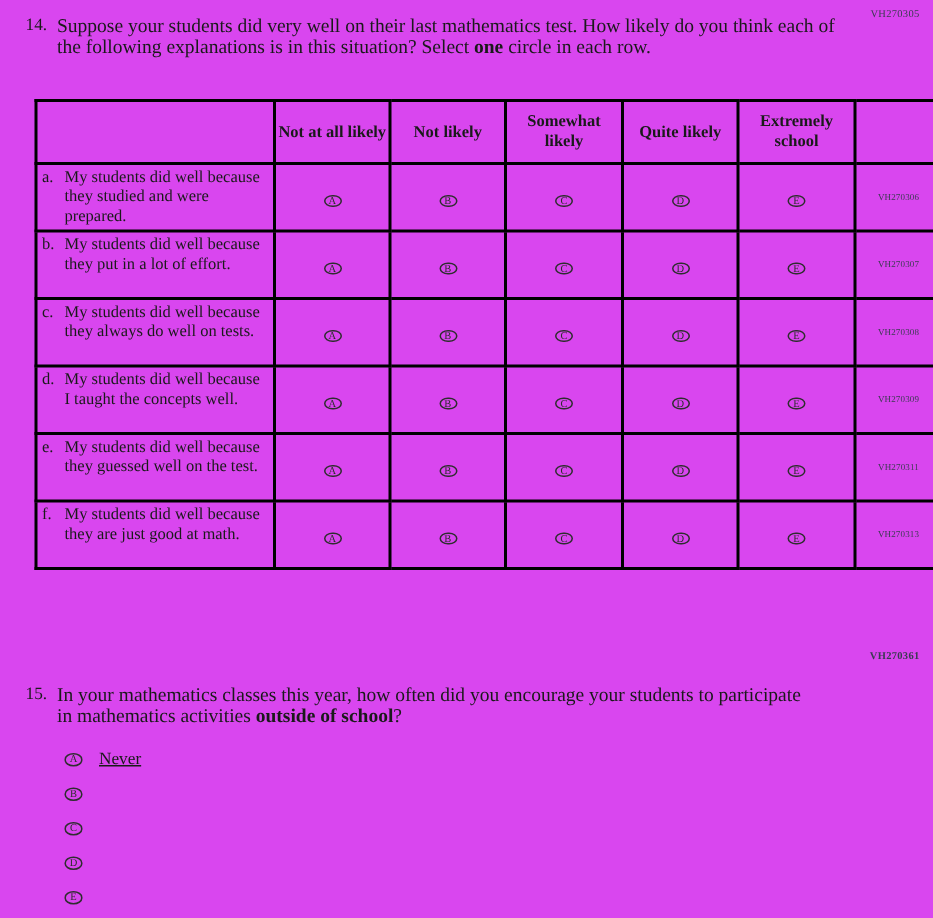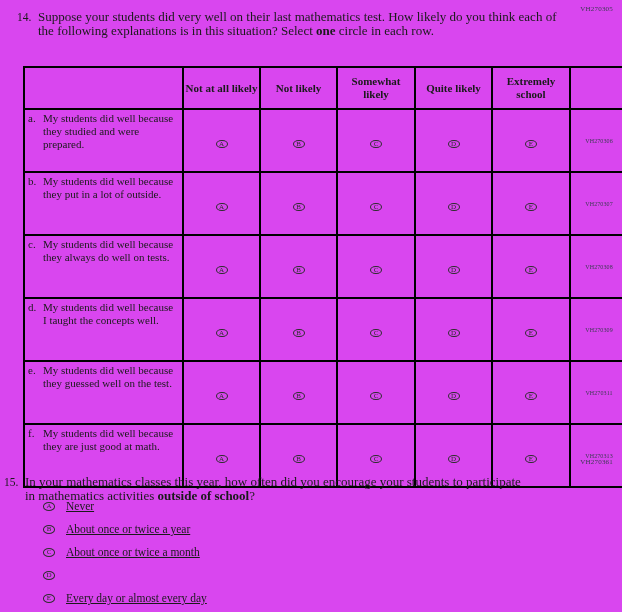--- a/index.html
+++ b/index.html
@@ -13,43 +13,43 @@
   }
   .page { position: absolute; inset: 0; background: #d946ef; }
 
   .code {
     font-size: 7px;
     color: #3b3b52;
     letter-spacing: 0.2px;
     font-family: "Liberation Serif", serif;
   }
   .top-code { position: absolute; top: 5px; right: 9px; }
-  .mid-code { position: absolute; top: 458px; right: 9px; }
+  .mid-code { position: absolute; top: 433px; right: 9px; font-weight: bold; }
 
   .question { position: absolute; display: flex; }
   .q14 { left: 17px; top: 10px; width: 560px; }
-  .q15 { left: 4px; top: 456px; width: 545px; margin-top: 19px; }
+  .q15 { left: 17px; top: 456px; width: 545px; }
   .qnum { font-weight: normal; font-size: 11.5px; width: 21px; flex: 0 0 21px; line-height: 14px; }
   .qtext { font-size: 13px; line-height: 14px; }
   .q14 .qtext { width: 524px; }
   .q15 .qtext { width: 500px; }
 
   table.rating {
     position: absolute; left: 10px; top: 66px;
     border-collapse: collapse; table-layout: fixed;
     width: 604px;
     margin-left: 13px;
   }
   table.rating th, table.rating td { border: 2px solid #000; }
   table.rating th {
     font-size: 11px; font-weight: bold; text-align: center;
     line-height: 1.15; padding: 3px 1px; height: 34px;
   }
   table.rating td { height: 41px; }
-  td.stmt { font-size: 11px; line-height: 1.2; padding: 2px 2px 18px 3px; vertical-align: top; border-radius: 15px; }
+  td.stmt { font-size: 11px; line-height: 1.2; padding: 2px 2px 0 3px; vertical-align: top; border-radius: 15px; }
   .stmt-letter { display: inline-block; width: 15px; vertical-align: top; }
   .stmt-text { display: inline-block; width: 134px; vertical-align: top; }
   td.opt { text-align: center; vertical-align: middle; }
   td.code-cell {
     font-size: 6px; color: #3b3b52; text-align: center;
     vertical-align: middle; padding: 0; letter-spacing: 0.1px;
   }
 
   .bubble {
     display: inline-flex; align-items: center; justify-content: center;
@@ -112,21 +112,21 @@
             </span></td>
         <td class="opt"><span class="bubble">
               <span>D</span>
             </span></td>
         <td class="opt"><span class="bubble">
               <span>E</span>
             </span></td>
         <td class="code-cell">VH270306</td>
       </tr>
       <tr>
-        <td class="stmt"><span class="stmt-letter">b.</span><span class="stmt-text">My students did well because they put in a lot of outside.</span></td>
+        <td class="stmt"><span class="stmt-letter">b.</span><span class="stmt-text">My students did well because they put in a lot of effort.</span></td>
         <td class="opt"><span class="bubble">
               <span>A</span>
             </span></td>
         <td class="opt"><span class="bubble">
               <span>B</span>
             </span></td>
         <td class="opt"><span class="bubble">
               <span>C</span>
             </span></td>
         <td class="opt"><span class="bubble">
@@ -227,34 +227,31 @@
     <div class="option">
       <span class="bubble">
           <span>A</span>
         </span>
       <span class="opt-label">Never</span>
     </div>
     <div class="option">
       <span class="bubble">
           <span>B</span>
         </span>
-      <span class="opt-label">About once or twice a year</span>
     </div>
     <div class="option">
       <span class="bubble">
           <span>C</span>
         </span>
-      <span class="opt-label">About once or twice a month</span>
     </div>
     <div class="option">
       <span class="bubble">
           <span>D</span>
         </span>
     </div>
     <div class="option">
       <span class="bubble">
           <span>E</span>
         </span>
-      <span class="opt-label">Every day or almost every day</span>
     </div>
   </div>
 
 </div>
 
 </body></html>

